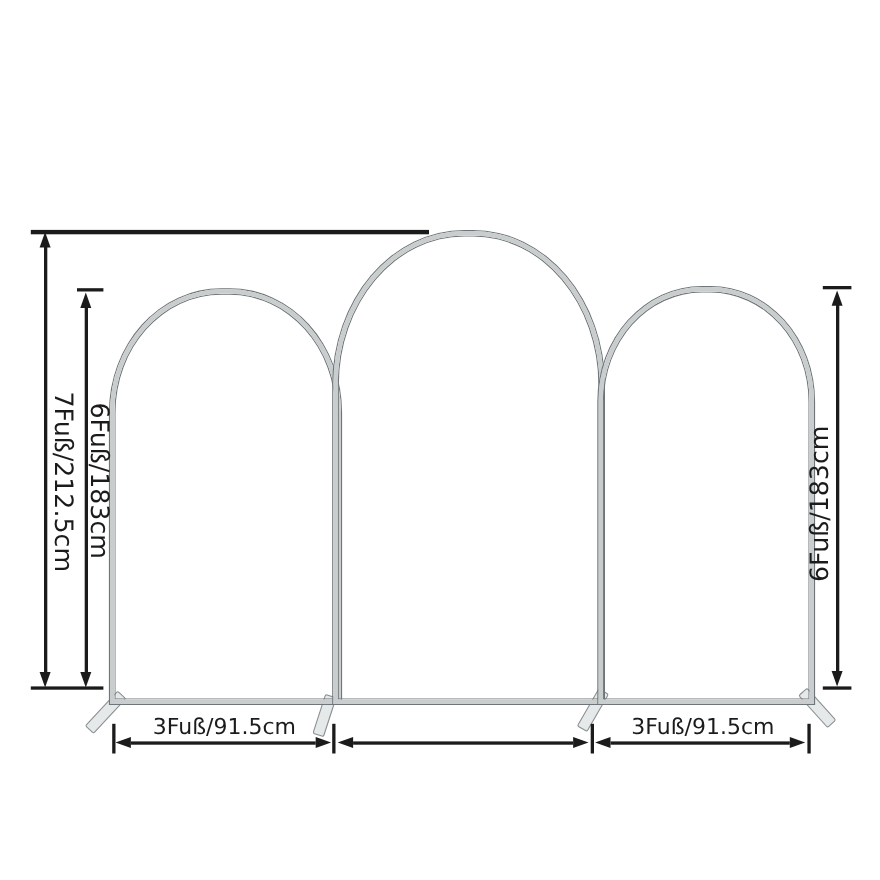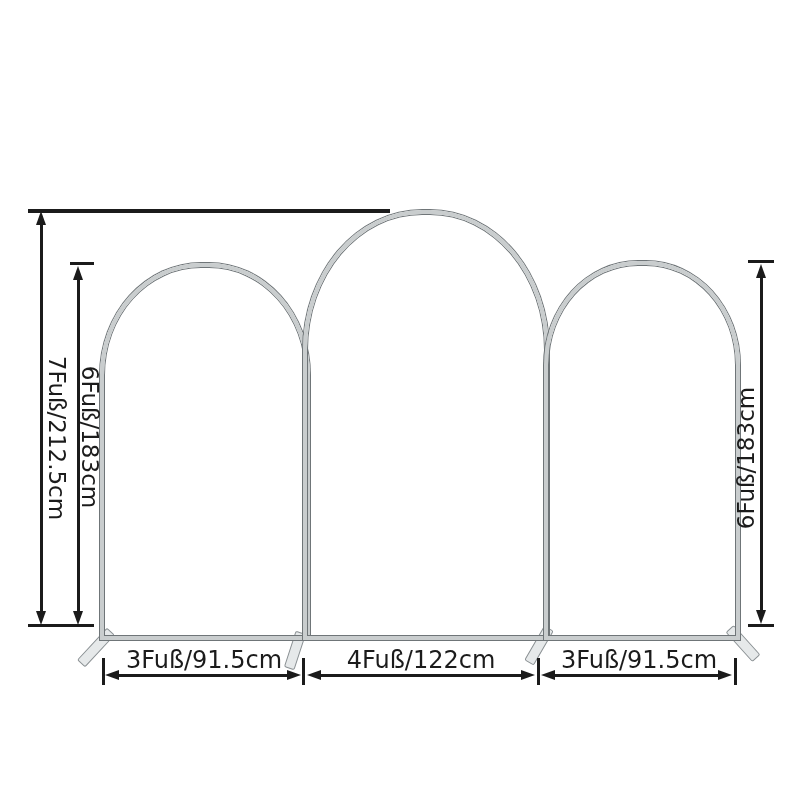--- a/index.html
+++ b/index.html
@@ -81,21 +81,21 @@
   .h2-ah-l { left: 307px; top: 670px; }
   .h2-ah-r { left: 521px; top: 670px; }
   .h3-ah-l { left: 541px; top: 670px; }
   .h3-ah-r { left: 718px; top: 670px; }
   
   .lbl {
     position: absolute;
     color: #1b1b1b;
     white-space: nowrap;
     z-index: 4;
-    font-size: 24px;
+    font-size: 20px;
     transform: translate(-50%, -50%);
   }
   .lbl-v { font-size: 23px; }
   .lbl-h1 { left: 204px; top: 660px; }
   .lbl-h2 { left: 421px; top: 660px; }
   .lbl-h3 { left: 639px; top: 660px; }
   .lbl-v1 { left: 57px;  top: 438px; transform: translate(-50%, -50%) rotate(90deg); }
   .lbl-v2 { left: 90px;  top: 437px; transform: translate(-50%, -50%) rotate(90deg); }
   .lbl-v3 { left: 746px; top: 458px; transform: translate(-50%, -50%) rotate(-90deg); }
 </style>
@@ -139,20 +139,19 @@
   <div class="dim htick htick-4"></div>
 
   <div class="dim h1-line"></div>
   <div class="ah ah-left h1-ah-l"></div>
   <div class="ah ah-right h1-ah-r"></div>
   <div class="lbl lbl-h1">3Fuß/91.5cm</div>
 
   <div class="dim h2-line"></div>
   <div class="ah ah-left h2-ah-l"></div>
   <div class="ah ah-right h2-ah-r"></div>
-  <div class="lbl lbl-h2">4Fuß/122cm</div>
 
   <div class="dim h3-line"></div>
   <div class="ah ah-left h3-ah-l"></div>
   <div class="ah ah-right h3-ah-r"></div>
   <div class="lbl lbl-h3">3Fuß/91.5cm</div>
 
 </div>
 
 </body></html>

